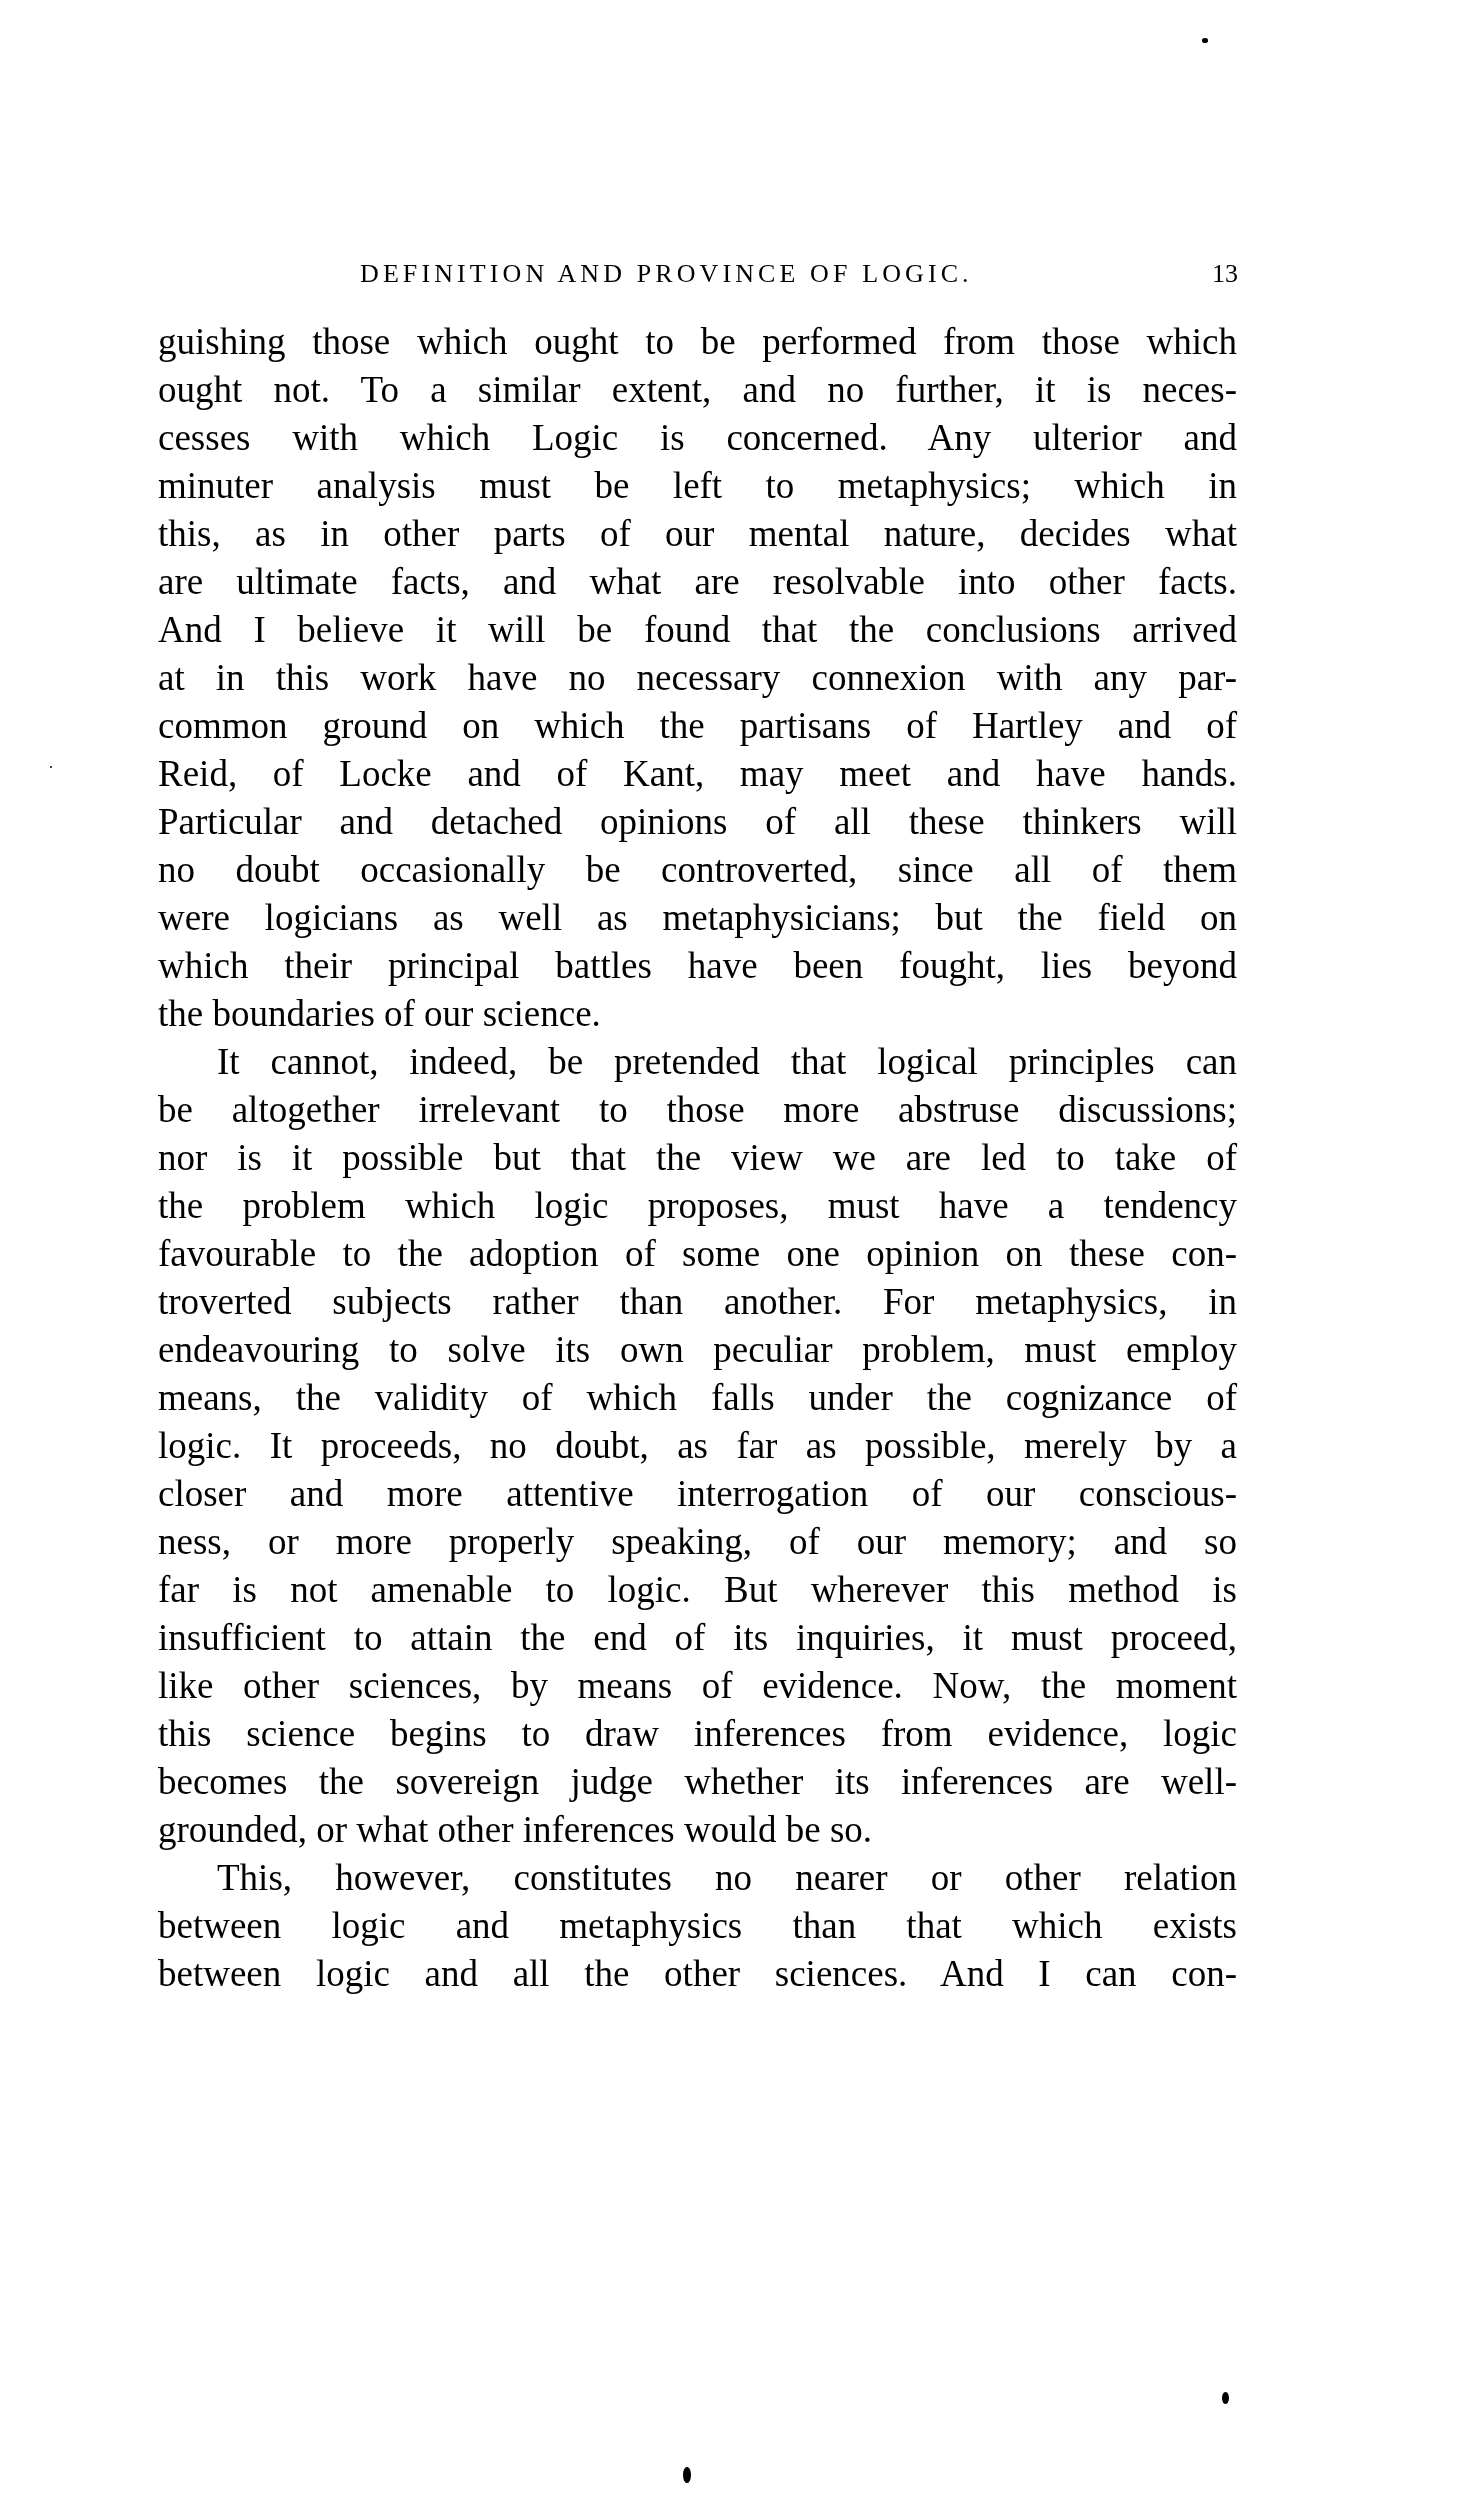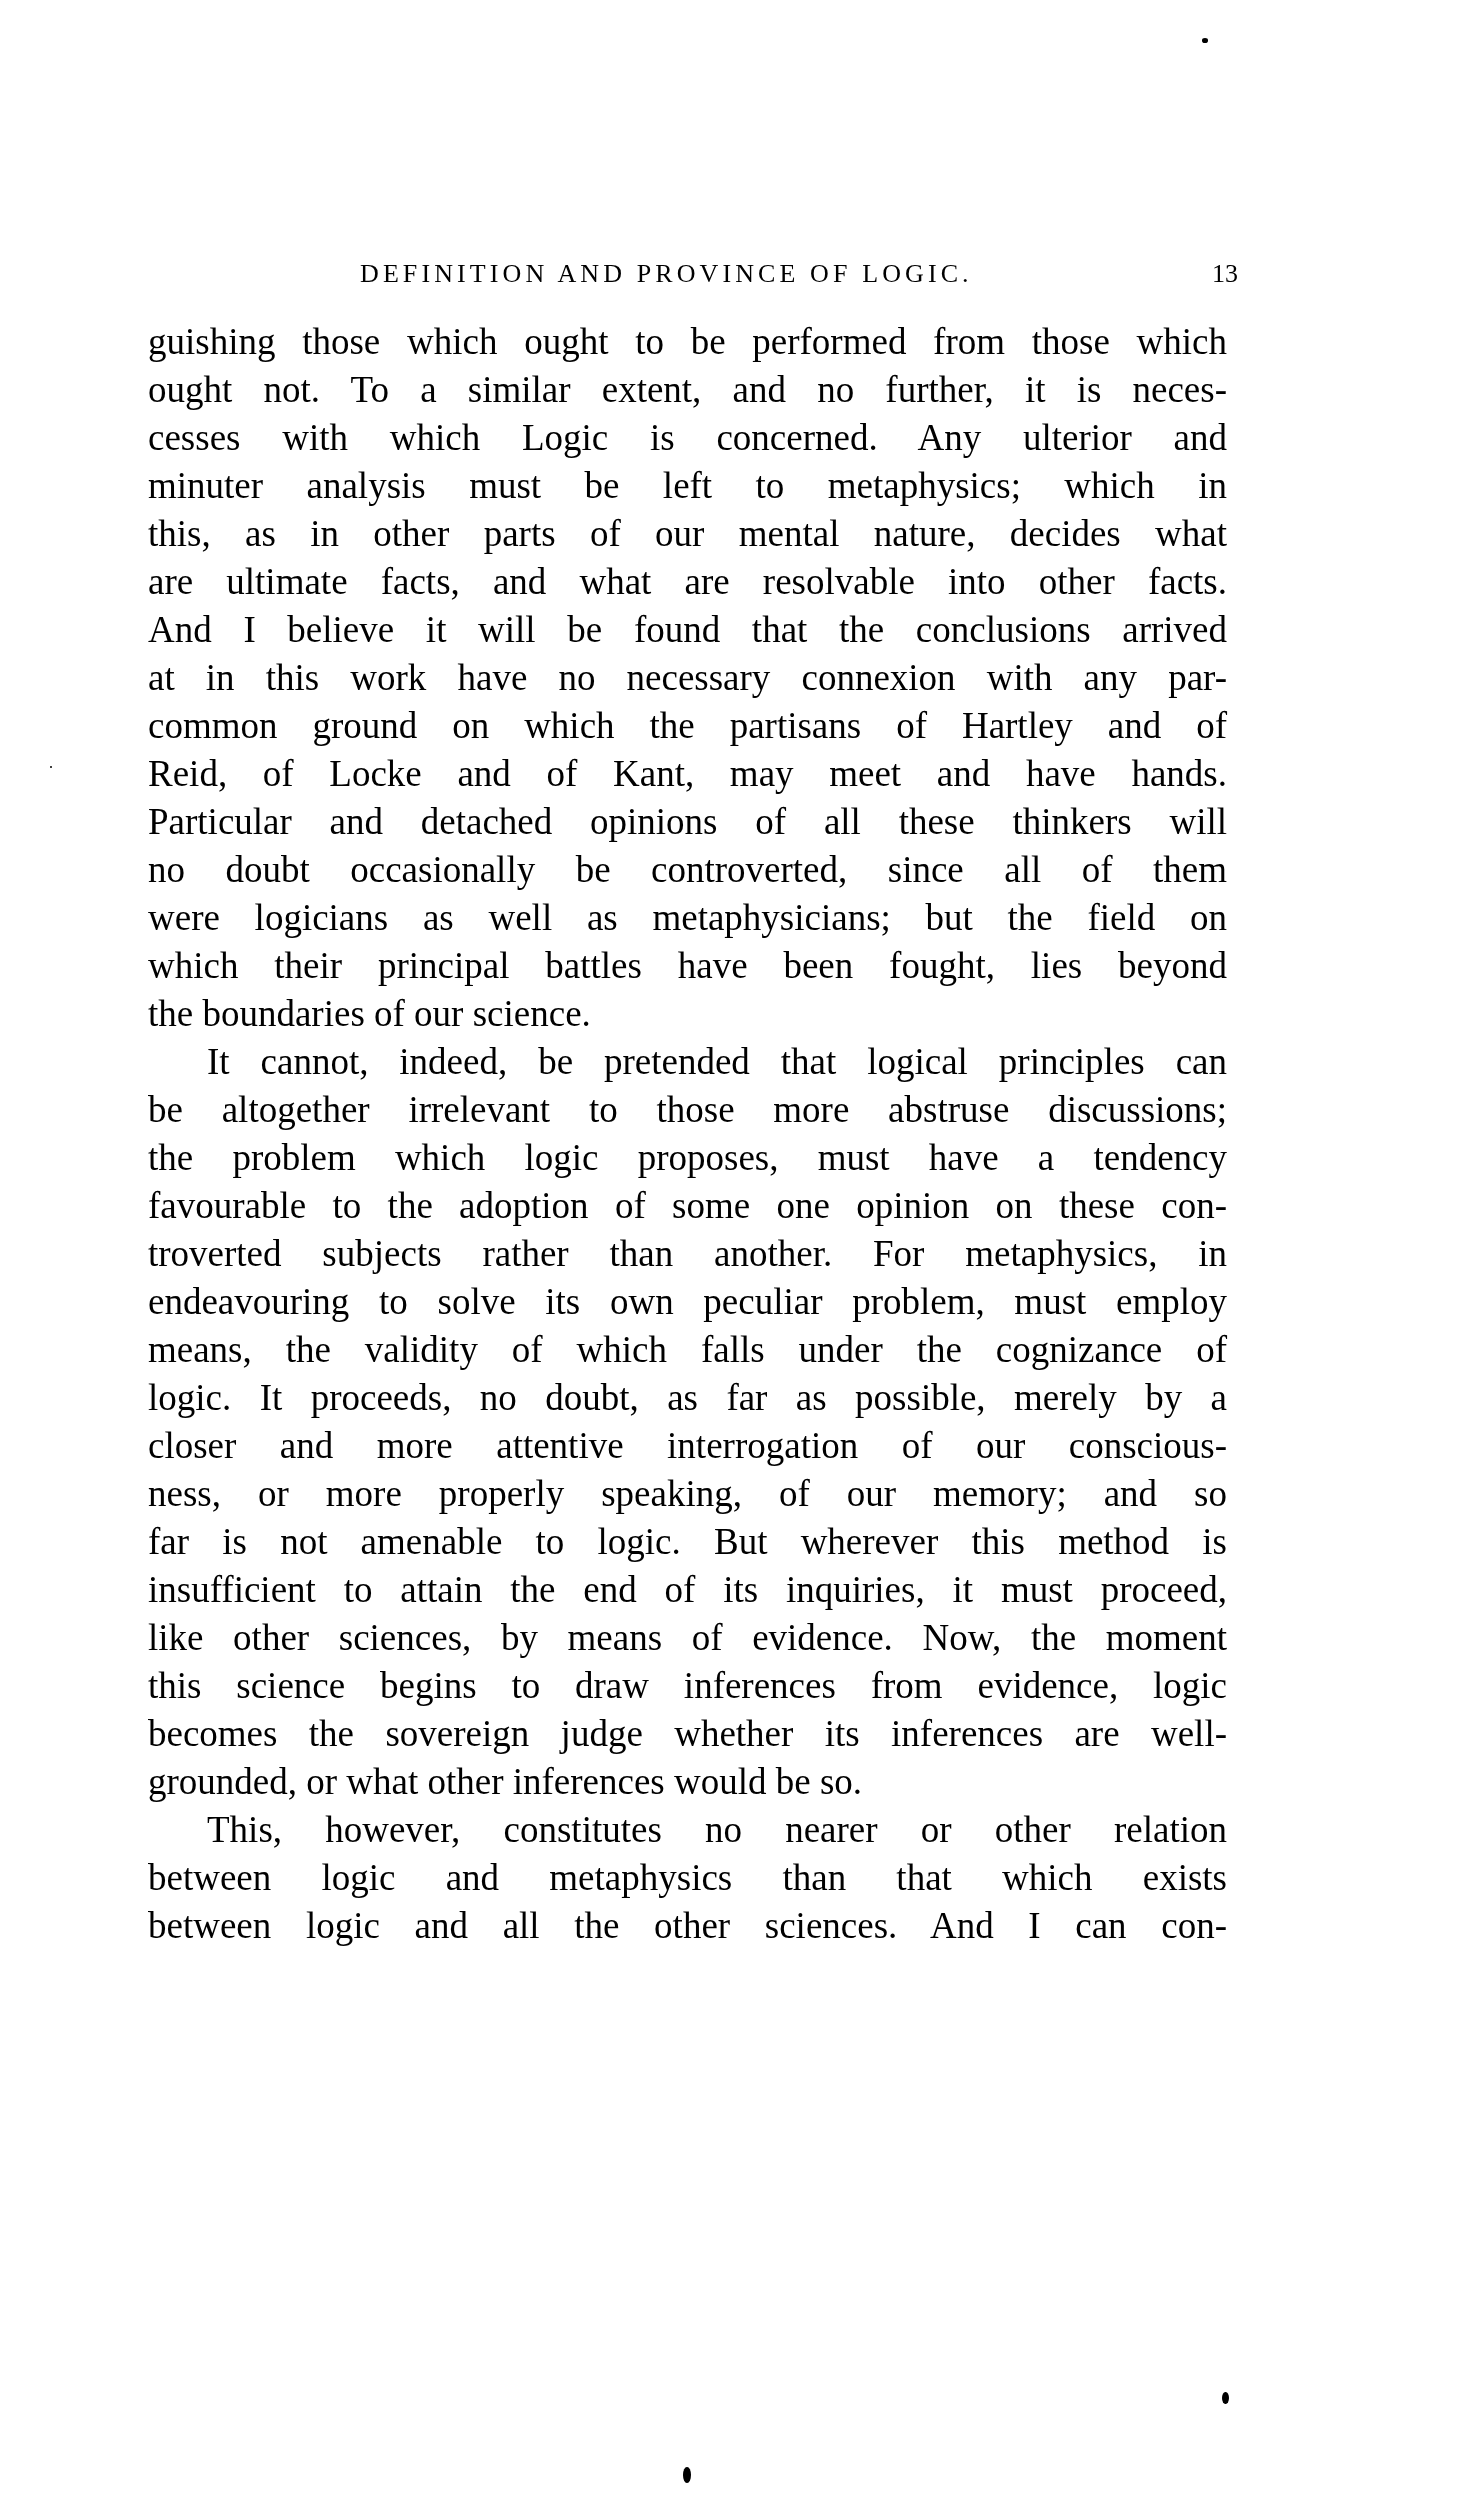--- a/index.html
+++ b/index.html
@@ -42,21 +42,21 @@
     }
     .page-number {
       position: absolute;
       right: 0;
       top: 0;
       font-size: 26px;
       line-height: 47px;
     }
     .body-text {
       position: absolute;
-      left: 148px;
+      left: 158px;
       top: 318px;
       width: 1079px;
       font-family: Liberation Serif, serif;
     }
     .line {
       display: block;
       height: 48px;
       line-height: 48px;
       font-size: 37px;
       white-space: nowrap;
@@ -109,20 +109,21 @@
         <span class="line">Reid, of Locke and of Kant, may meet and have hands.</span>
         <span class="line">Particular and detached opinions of all these thinkers will</span>
         <span class="line">no doubt occasionally be controverted, since all of them</span>
         <span class="line">were logicians as well as metaphysicians; but the field on</span>
         <span class="line">which their principal battles have been fought, lies beyond</span>
         <span class="line last">the boundaries of our science.</span>
       </div>
       <div class="paragraph">
         <span class="line indent">It cannot, indeed, be pretended that logical principles can</span>
         <span class="line">be altogether irrelevant to those more abstruse discussions;</span>
+        <span class="line">nor is it possible but that the view we are led to take of</span>
         <span class="line">the problem which logic proposes, must have a tendency</span>
         <span class="line">favourable to the adoption of some one opinion on these con-</span>
         <span class="line">troverted subjects rather than another.  For metaphysics, in</span>
         <span class="line">endeavouring to solve its own peculiar problem, must employ</span>
         <span class="line">means, the validity of which falls under the cognizance of</span>
         <span class="line">logic.  It proceeds, no doubt, as far as possible, merely by a</span>
         <span class="line">closer and more attentive interrogation of our conscious-</span>
         <span class="line">ness, or more properly speaking, of our memory; and so</span>
         <span class="line">far is not amenable to logic.  But wherever this method is</span>
         <span class="line">insufficient to attain the end of its inquiries, it must proceed,</span>

